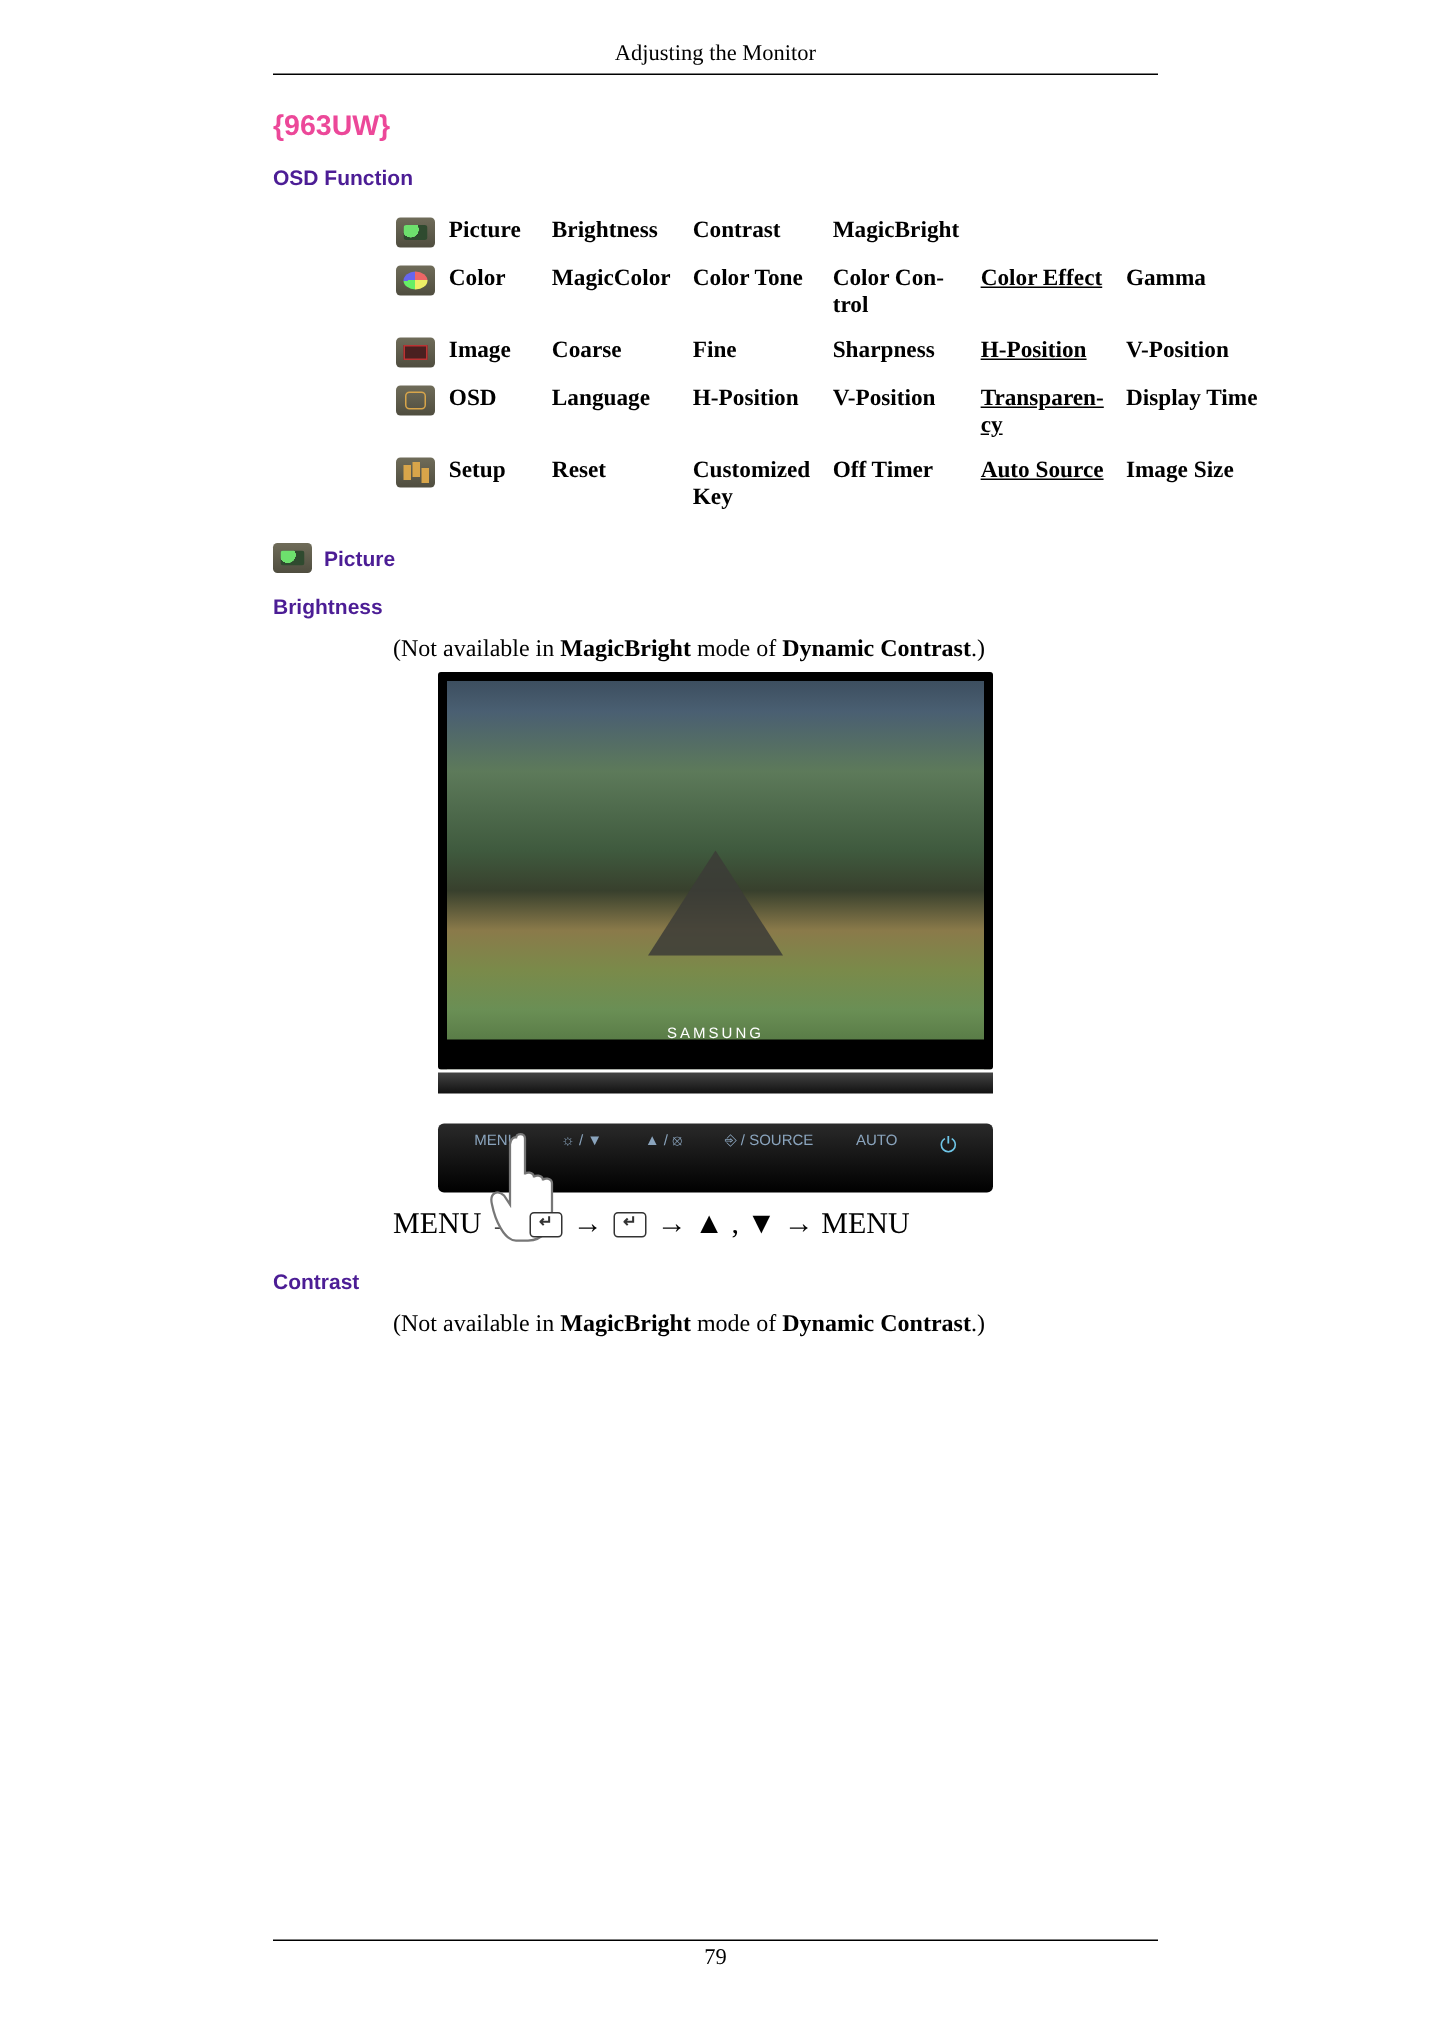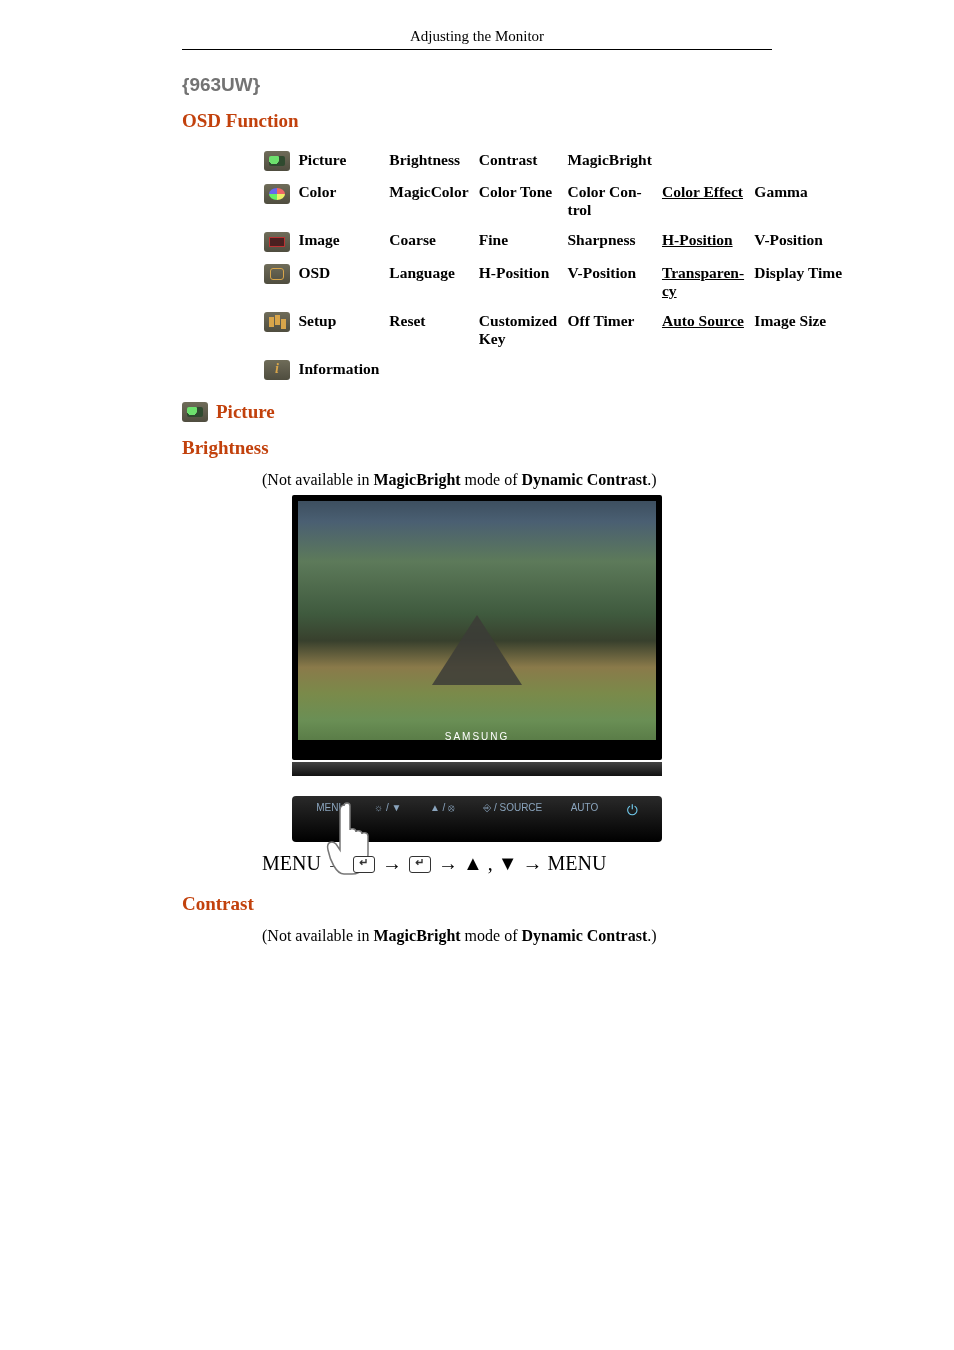--- a/index.html
+++ b/index.html
@@ -20,28 +20,28 @@
     text-align: center;
     font-size: 15px;
     border-bottom: 1.5px solid #000;
     padding-bottom: 4px;
     margin-bottom: 24px;
   }
   .model {
     font-family: Arial, Helvetica, sans-serif;
     font-weight: bold;
     font-size: 19px;
-    color: #737373;
+    color: #ec4899;
     margin: 16px 0 10px 0;
   }
   .h-blue {
-    font-family: Liberation Serif, serif;
+    font-family: Liberation Sans, sans-serif;
     font-weight: bold;
-    font-size: 19px;
-    color: #c2410c;
+    font-size: 14px;
+    color: #4c1d95;
     margin: 14px 0 12px 0;
   }
   .icon-row {
     display: flex;
     align-items: center;
     gap: 8px;
     margin: 14px 0 10px 0;
   }
   .icon-row .h-blue { margin: 0; }
   .osd-table {
@@ -244,29 +244,20 @@
     <tr>
       <td><span class="icon-box icon-setup"></span></td>
       <td>Setup</td>
       <td>Reset</td>
       <td style="white-space:normal;"><span style="white-space:pre-line;">Customized
 Key</span></td>
       <td>Off Timer</td>
       <td>Auto Source</td>
       <td>Image Size</td>
     </tr>
-    <tr>
-      <td><span class="icon-box icon-info"></span></td>
-      <td>Information</td>
-      <td></td>
-          <td></td>
-          <td></td>
-          <td></td>
-          <td></td>
-    </tr>
   </tbody>
     </table>
 
   <div class="icon-row">
     <span class="icon-box icon-picture"></span>
     <span class="h-blue">Picture</span>
   </div>
 
   <div class="h-blue">Brightness</div>
 
@@ -297,13 +288,16 @@
   <div class="menu-path">
     <span>MENU → </span><span class="enter-key"></span><span> → </span><span class="enter-key"></span><span> → </span><span>▲ , ▼</span><span> → MENU</span>
   </div>
 
   <div class="h-blue">Contrast</div>
 
   <div class="note">
     <span>(Not available in </span><b>MagicBright</b><span> mode of </span><b>Dynamic Contrast</b><span>.)</span>
   </div>
 
+  <div class="footer">
+    <span>79</span>
+  </div>
 </div>
 
 </body></html>

